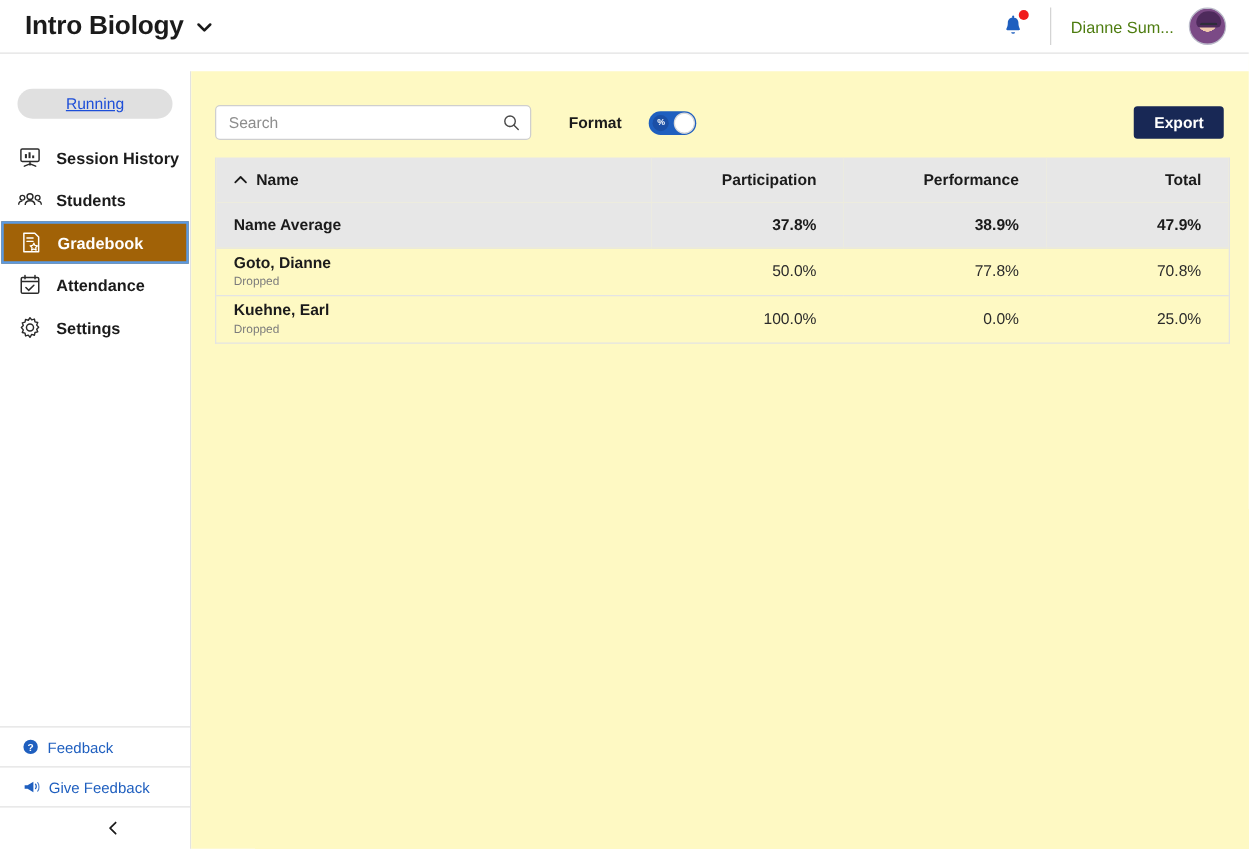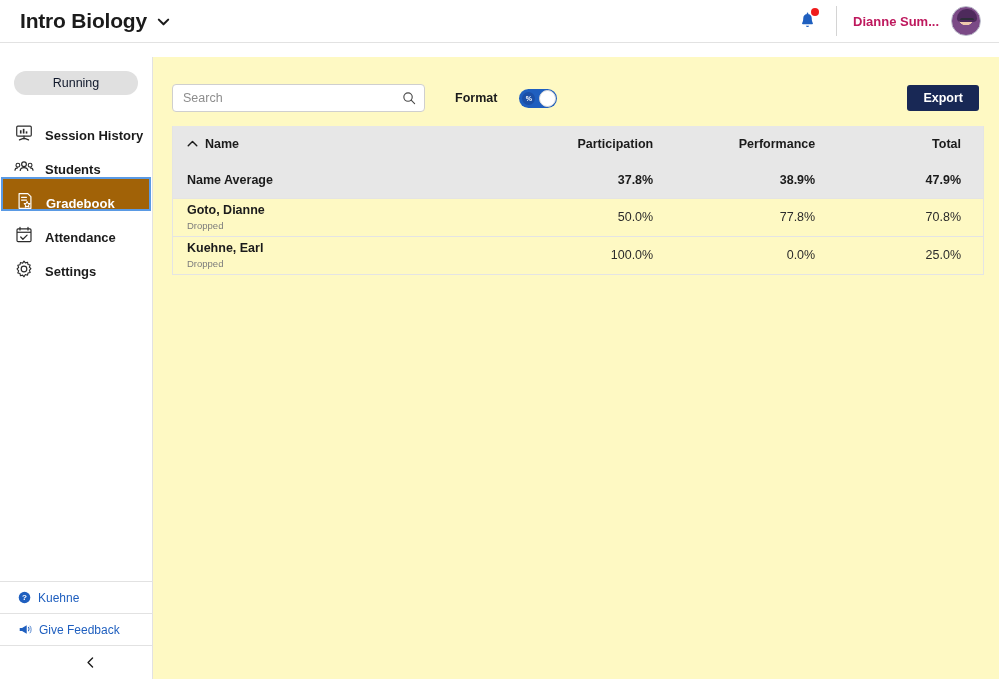--- a/index.html
+++ b/index.html
@@ -37,21 +37,21 @@
   }
   .bell-dot {
     position: absolute; right: 3px; top: 2px;
     width: 8px; height: 8px; border-radius: 50%;
     background: #f01c1c;
   }
   .divider-v {
     width: 1px; height: 30px; background: #d4d4d4; margin-right: 16px;
   }
   .user-name {
-    font-size: 13px; font-weight: bold; color: #be185d;
+    font-size: 13px; font-weight: normal; color: #4d7c0f;
     margin-right: 12px; cursor: pointer; white-space: nowrap;
   }
   .avatar {
     width: 30px; height: 30px; border-radius: 50%;
     background: radial-gradient(circle at 50% 38%, #f0c9ad 0 34%, #7b4a86 35% 100%);
     border: 1px solid #b9b9c8;
     position: relative; overflow: hidden; cursor: pointer;
   }
   .avatar::before {
     content: ""; position: absolute; left: 5px; top: 2px;
@@ -67,25 +67,25 @@
 
   
   .sidebar {
     position: absolute; left: 0; top: 57px; width: 153px; height: 622px;
     background: #ffffff; border-right: 1px solid #e2e2e2;
   }
   .running-pill {
     margin: 14px auto 14px; width: 124px; height: 24px;
     background: #e0e0e0; border-radius: 12px;
     display: flex; align-items: center; justify-content: center;
-    font-size: 12.5px; color: #0f172a; font-weight: normal; cursor: default;
+    font-size: 12.5px; color: #1d4ed8; font-weight: normal; cursor: default; text-decoration: underline;
   }
   .nav-list { margin-top: 14px; }
   .nav-item {
-    height: 34px; display: flex; align-items: flex-end; gap: 11px;
+    height: 34px; display: flex; align-items: center; gap: 11px;
     padding-left: 14px; cursor: pointer; position: relative;
   }
   .nav-item .nav-label {
     font-size: 13px; font-weight: bold; color: #1b1b1b; white-space: nowrap;
   }
   .nav-item.active {
     background: #a16207;
     box-shadow: inset 0 0 0 2px #5a9ae4;
     margin: 0 1px;
   }
@@ -259,21 +259,21 @@
     </div>
 
   </div>
 
   <div class="side-footer">
     <div class="foot-item">
       <svg width="13" height="13" viewBox="0 0 16 16">
         <circle cx="8" cy="8" r="7.1" fill="#1f5fbf"></circle>
         <text x="8" y="11.6" font-size="10" font-weight="bold" fill="#ffffff" text-anchor="middle" font-family="Liberation Sans, sans-serif">?</text>
       </svg>
-      <span class="foot-label">Kuehne</span>
+      <span class="foot-label">Feedback</span>
     </div>
     <div class="foot-item">
       <svg width="14" height="13" viewBox="0 0 18 16">
         <path d="M2.2 6.2h3l6-3.6v10.8l-6-3.6h-3z" fill="#1f5fbf"></path>
         <path d="M13.4 5.3c1 .9 1 3.5 0 4.4" stroke="#1f5fbf" stroke-width="1.3" fill="none" stroke-linecap="round"></path>
         <path d="M15.6 3.6c1.8 1.8 1.8 7 0 8.8" stroke="#1f5fbf" stroke-width="1.1" fill="none" stroke-linecap="round" opacity="0.85"></path>
       </svg>
       <span class="foot-label">Give Feedback</span>
     </div>
     <div class="collapse-row">

